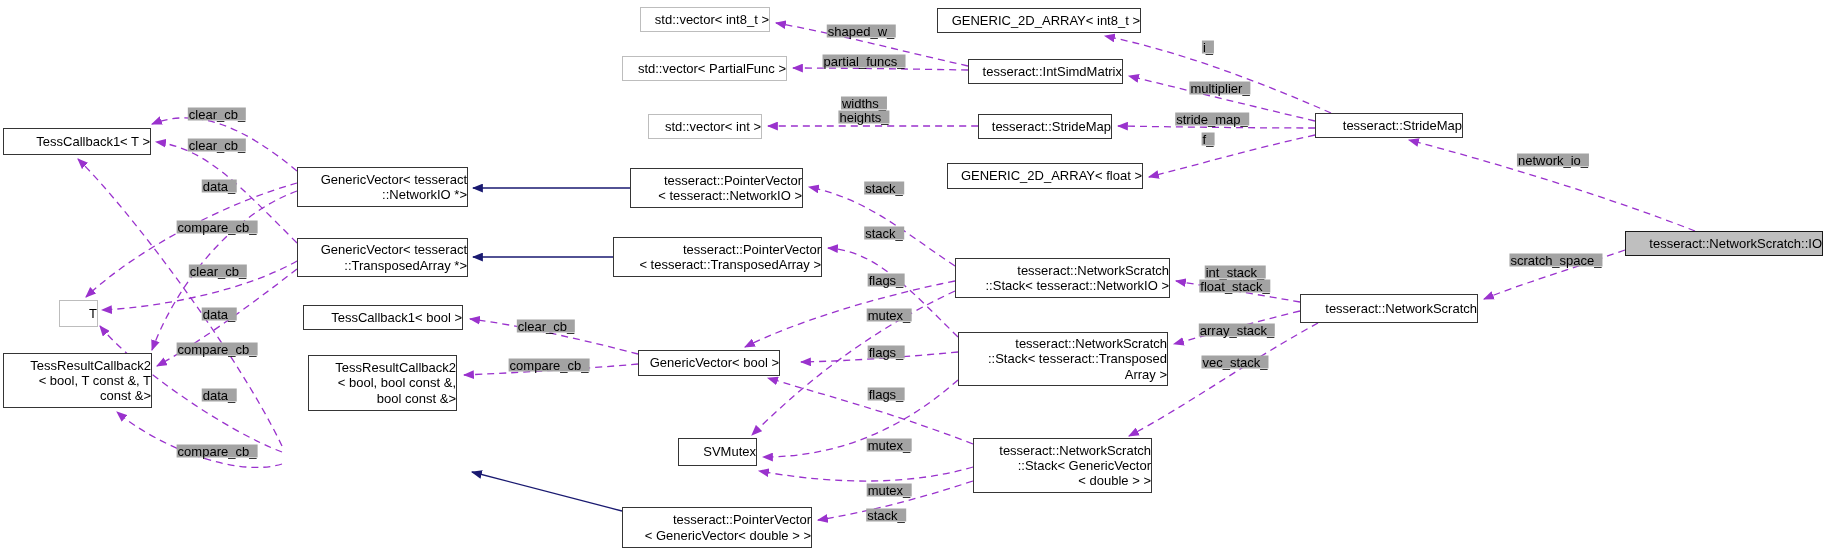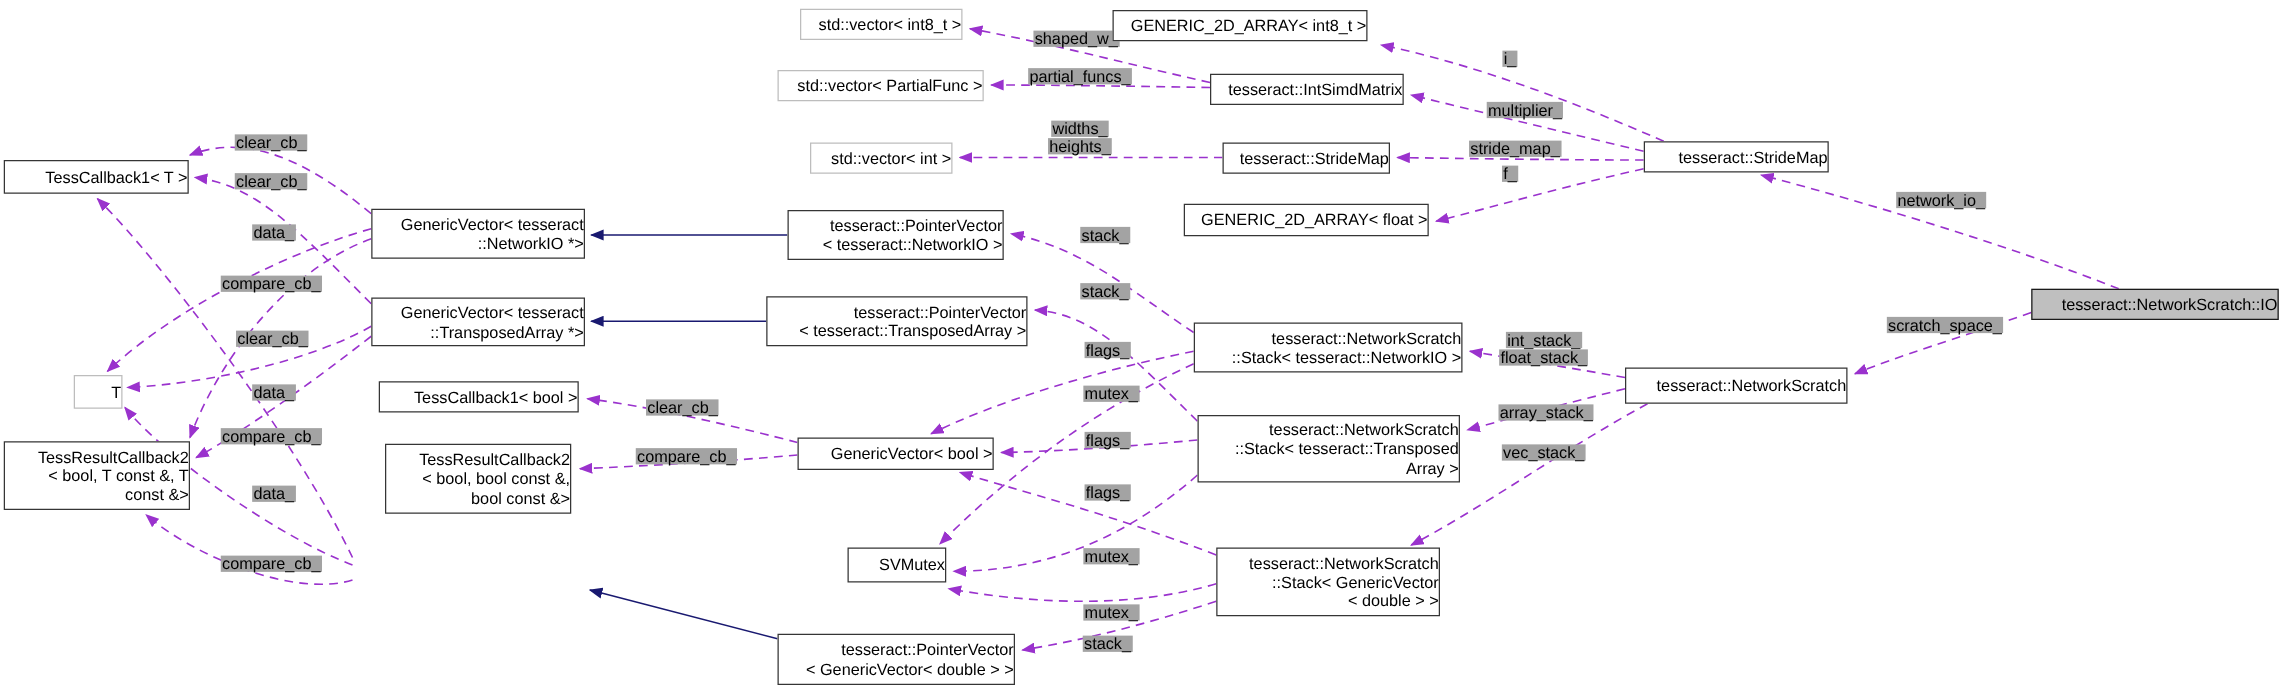--- a/index.html
+++ b/index.html
@@ -121,21 +121,21 @@
     <div class="edge-label" style="left: 218px; top: 271px;">clear_cb_</div>
     <div class="edge-label" style="left: 219px; top: 314px;">data_</div>
     <div class="edge-label" style="left: 217px; top: 349px;">compare_cb_</div>
     <div class="edge-label" style="left: 219px; top: 395px;">data_</div>
     <div class="edge-label" style="left: 217px; top: 451px;">compare_cb_</div>
     <div class="edge-label" style="left: 546px; top: 326px;">clear_cb_</div>
     <div class="edge-label" style="left: 549px; top: 365px;">compare_cb_</div>
     <div class="node muted" style="left: 640px; top: 7px; width: 130px; height: 25px;">
       <div>std::vector&lt; int8_t &gt;</div>
     </div>
-    <div class="node" style="left: 890px; top: 8px; width: 204px; height: 25px;">
+    <div class="node" style="left: 937px; top: 8px; width: 204px; height: 25px;">
       <div>GENERIC_2D_ARRAY&lt; int8_t &gt;</div>
     </div>
     <div class="node muted" style="left: 622px; top: 56px; width: 165px; height: 25px;">
       <div>std::vector&lt; PartialFunc &gt;</div>
     </div>
     <div class="node" style="left: 968px; top: 59px; width: 155px; height: 25px;">
       <div>tesseract::IntSimdMatrix</div>
     </div>
     <div class="node muted" style="left: 648px; top: 114px; width: 114px; height: 25px;">
       <div>std::vector&lt; int &gt;</div>
@@ -179,21 +179,21 @@
       <div>tesseract::NetworkScratch::IO</div>
     </div>
     <div class="node" style="left: 303px; top: 305px; width: 160px; height: 25px;">
       <div>TessCallback1&lt; bool &gt;</div>
     </div>
     <div class="node" style="left: 308px; top: 355px; width: 149px; height: 56px;">
       <div>TessResultCallback2</div>
       <div>&lt; bool, bool const &amp;,</div>
       <div>bool const &amp;&gt;</div>
     </div>
-    <div class="node" style="left: 638px; top: 350px; width: 157px; height: 26px; padding-left: 22px;">
+    <div class="node" style="left: 638px; top: 350px; width: 142px; height: 26px; padding-left: 22px;">
       <div>GenericVector&lt; bool &gt;</div>
     </div>
     <div class="node" style="left: 958px; top: 332px; width: 210px; height: 54px;">
       <div>tesseract::NetworkScratch</div>
       <div>::Stack&lt; tesseract::Transposed</div>
       <div>Array &gt;</div>
     </div>
     <div class="node muted" style="left: 59px; top: 300px; width: 39px; height: 27px;">
       <div>T</div>
     </div>

